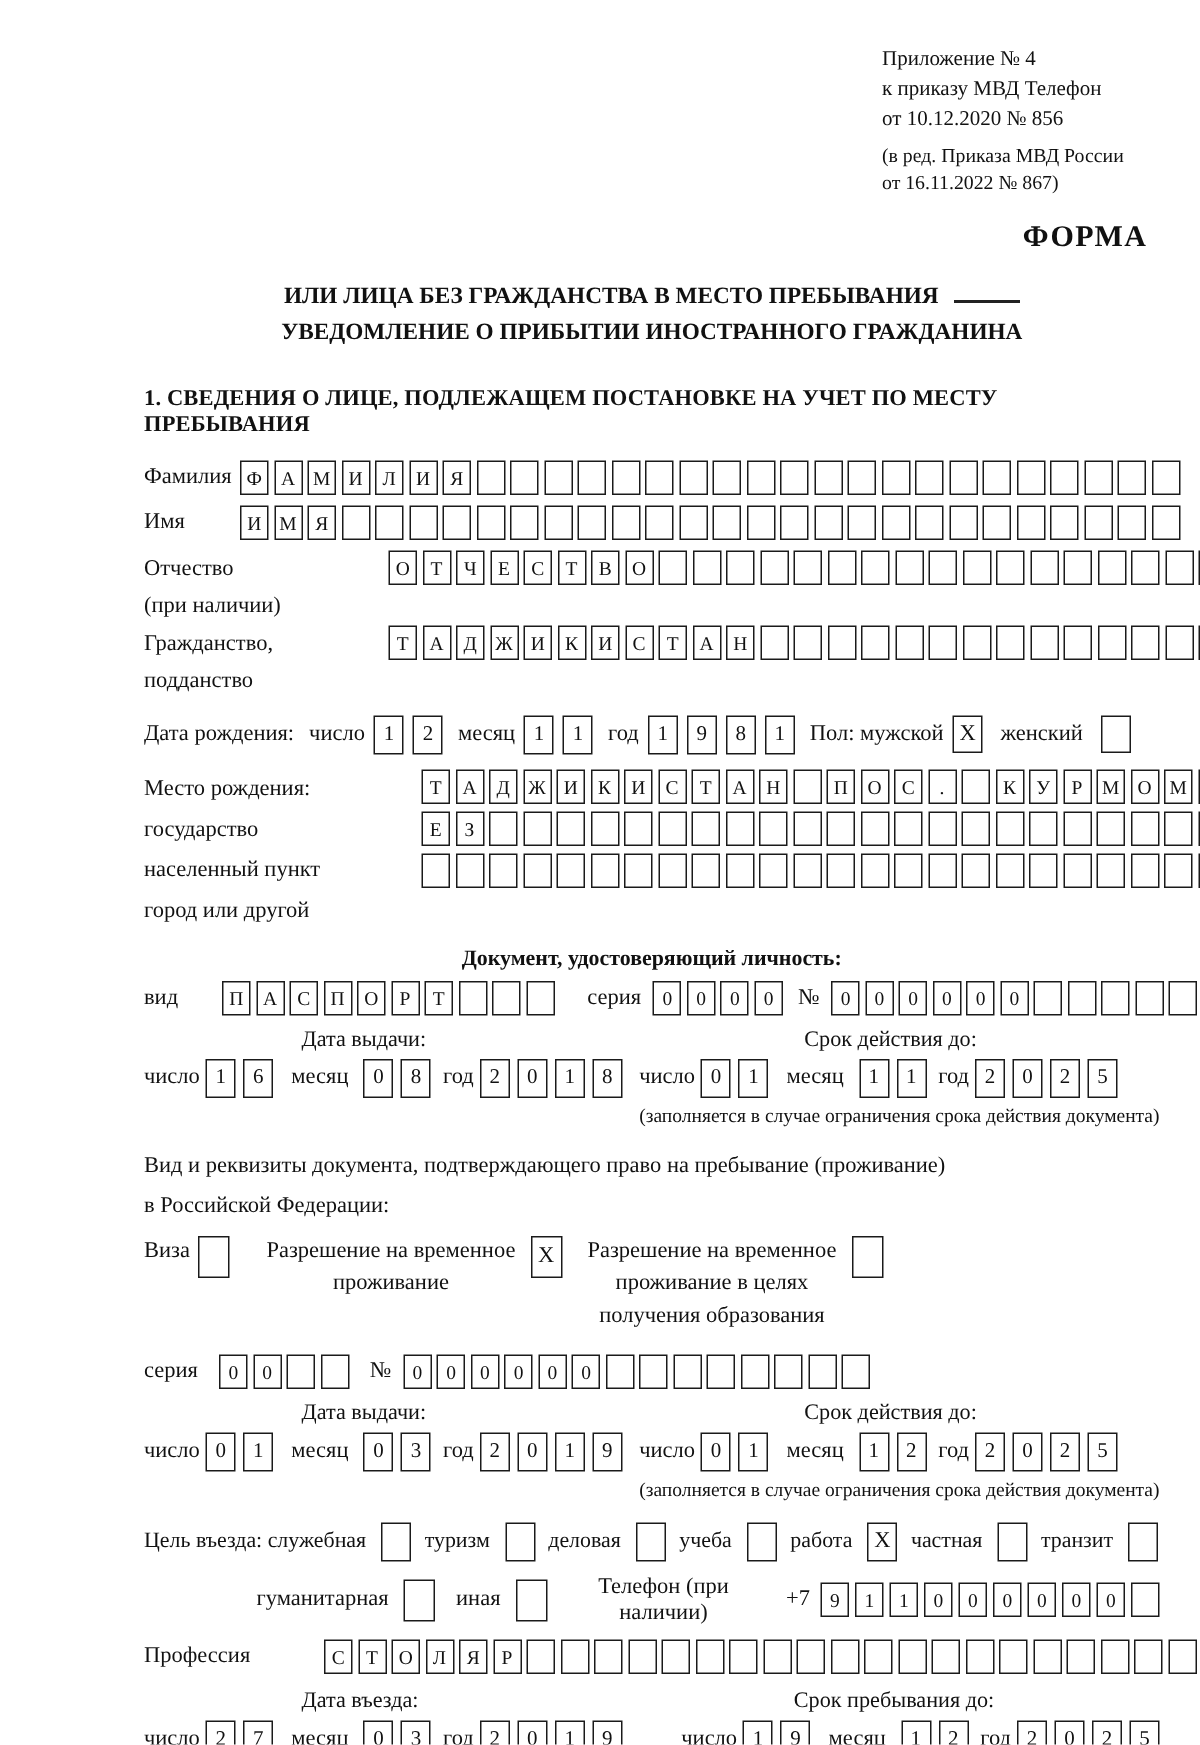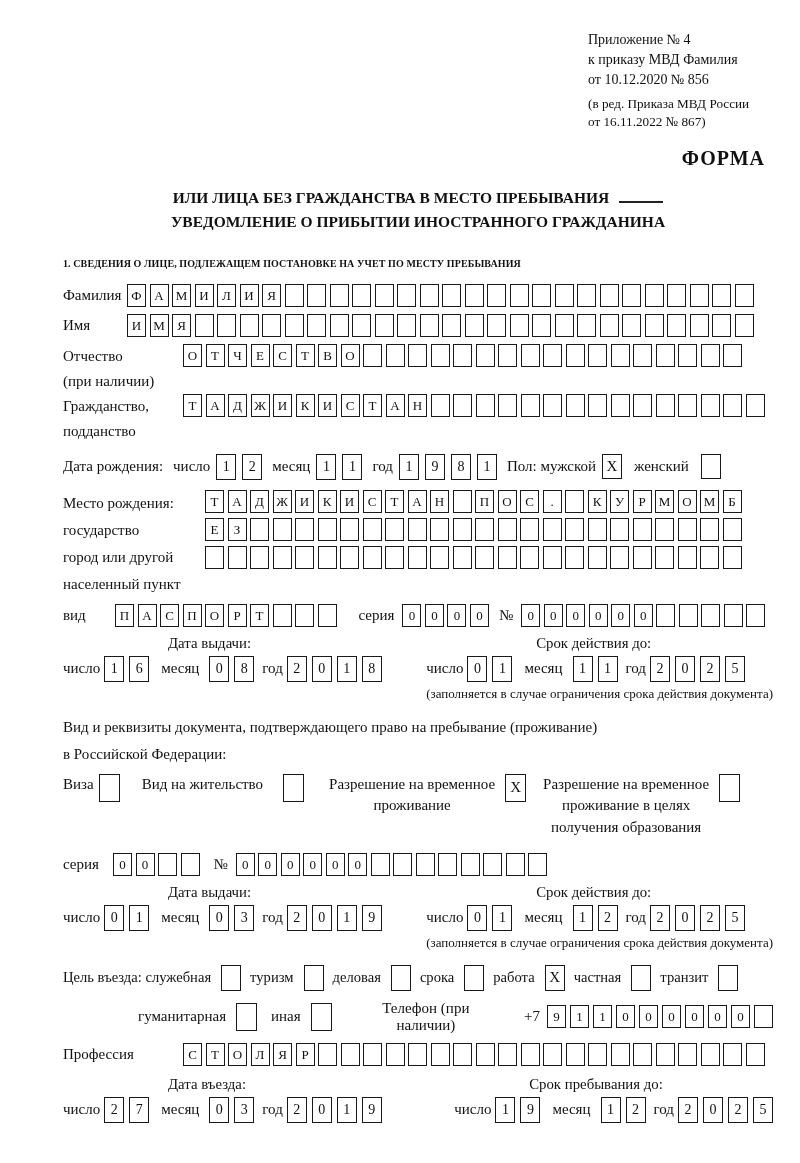--- a/index.html
+++ b/index.html
@@ -2,31 +2,31 @@
 <html><head>
 <meta charset="utf-8">
 <style>
   * { margin:0; padding:0; box-sizing:border-box; }
   html,body { background:#ffffff; }
   body {
     width:800px; height:1163px; overflow:hidden;
     font-family:"Liberation Serif","DejaVu Serif",serif;
     color:#111111; font-size:15px;
   }
-  .page { width:800px; height:1163px; padding:30px 27px 8px 63px; }
+  .page { width:800px; height:1163px; padding:30px 27px 8px 96px; }
 
   
   .hdr { width:185px; margin-left:auto; font-size:14px; line-height:1.42; }
   .hdr .sub { font-size:13.2px; margin-top:5px; line-height:1.4; }
   .forma { text-align:right; padding-right:8px; font-weight:bold; font-size:20px; margin-top:15px; letter-spacing:1px; }
 
   
   .title { text-align:center; font-weight:bold; font-size:15.5px; line-height:1.55; margin-top:16px; }
   .blank-line { display:inline-block; width:44px; height:13px; border-bottom:2.2px solid #222; margin-left:10px; }
-  .sect { font-weight:bold; font-size:10px; margin-top:24px; letter-spacing:0.1px; }
+  .sect { font-weight:bold; font-size:15px; margin-top:24px; letter-spacing:0.1px; }
 
   
   .cells { display:flex; gap:3.5px; flex:none; }
   .cells .cell {
     width:19px; height:23px; border:1.6px solid #1a1a1a; flex:none;
     display:inline-flex; align-items:center; justify-content:center;
     font-size:13px; line-height:1;
   }
   .dcells { display:flex; gap:6px; flex:none; }
   .dcells .cell {
@@ -34,21 +34,21 @@
     display:inline-flex; align-items:center; justify-content:center;
     font-size:14px; line-height:1;
   }
   .cbx {
     width:21px; height:28px; border:1.6px solid #1a1a1a; flex:none;
     display:inline-flex; align-items:center; justify-content:center;
     font-size:15px;
   }
 
   .frow { display:flex; align-items:center; margin-top:7px; }
-  .frow.top { align-items:flex-start; }
+  .frow.top { align-items:flex-start;gap:43px; }
   .flabel { flex:none; }
   .w64  { width:64px; }
   .w120 { width:120px; }
   .w142 { width:142px; }
   .ml   { line-height:25px; }
 
   .stack > .cells { margin-bottom:5px; }
 
   
   .inline { display:flex; align-items:center; }
@@ -78,21 +78,21 @@
 
   .phone-row { display:flex; align-items:center; margin-top:9px;text-align:center; }
 </style>
 </head>
 <body>
 
 <div class="page">
 
   <div class="hdr">
     <div>Приложение № 4</div>
-    <div>к приказу МВД Фамилия</div>
+    <div>к приказу МВД Телефон</div>
     <div>от 10.12.2020 № 856</div>
     <div class="sub">
       <div>(в ред. Приказа МВД России</div>
       <div>от 16.11.2022 № 867)</div>
     </div>
   </div>
   <div class="forma">ФОРМА</div>
 
   <div class="title">
     <div><span>ИЛИ ЛИЦА БЕЗ ГРАЖДАНСТВА В МЕСТО ПРЕБЫВАНИЯ</span><span class="blank-line"></span></div>
@@ -260,22 +260,22 @@
     <span class="t">Пол: мужской</span>
     <span class="cbx" style="width:20px;height:25px;">X</span>
     <span class="t" style="margin-left:12px;">женский</span>
     <span class="cbx" style="width:20px;height:25px;margin-left:6px;"></span>
   </div>
 
   <div class="frow top" style="margin-top:10px;">
     <div class="flabel w142" style="line-height:27px;">
       <div>Место рождения:</div>
       <div>государство</div>
+      <div>населенный пункт</div>
       <div>город или другой</div>
-      <div>населенный пункт</div>
     </div>
     <div class="stack">
       <div class="cells">
           <span class="cell">Т</span>
           <span class="cell">А</span>
           <span class="cell">Д</span>
           <span class="cell">Ж</span>
           <span class="cell">И</span>
           <span class="cell">К</span>
           <span class="cell">И</span>
@@ -345,20 +345,21 @@
           <span class="cell"></span>
           <span class="cell"></span>
           <span class="cell"></span>
           <span class="cell"></span>
           <span class="cell"></span>
           <span class="cell"></span>
         </div>
     </div>
   </div>
 
+  <div class="doc-head">Документ, удостоверяющий личность:</div>
   <div class="frow" style="margin-top:6px;">
     <div class="flabel" style="width:52px;">вид</div>
     <div class="cells">
         <span class="cell">П</span>
         <span class="cell">А</span>
         <span class="cell">С</span>
         <span class="cell">П</span>
         <span class="cell">О</span>
         <span class="cell">Р</span>
         <span class="cell">Т</span>
@@ -440,24 +441,20 @@
   <div class="intro">
     <div>Вид и реквизиты документа, подтверждающего право на пребывание (проживание)</div>
     <div>в Российской Федерации:</div>
   </div>
 
   <div class="opt-row">
     <div class="opt">
       <div class="olabel">Виза</div>
       <span class="cbx" style="margin-left:5px;"></span>
     </div>
-    <div class="opt" style="margin-left:22px;">
-      <div class="olabel">Вид на жительство</div>
-      <span class="cbx" style="margin-left:20px;"></span>
-    </div>
     <div class="opt" style="margin-left:24px;">
       <div class="olabel" style="width:168px;">Разрешение на временное проживание</div>
       <span class="cbx">X</span>
     </div>
     <div class="opt" style="margin-left:16px;">
       <div class="olabel" style="width:168px;">Разрешение на временное проживание в целях получения образования</div>
       <span class="cbx"></span>
     </div>
   </div>
 
@@ -536,21 +533,21 @@
     </div>
   </div>
 
   <div class="purpose">
     <span class="pl">Цель въезда: служебная</span>
     <span class="cbx"></span>
     <span class="pl">туризм</span>
     <span class="cbx"></span>
     <span class="pl">деловая</span>
     <span class="cbx"></span>
-    <span class="pl">срока</span>
+    <span class="pl">учеба</span>
     <span class="cbx"></span>
     <span class="pl">работа</span>
     <span class="cbx">X</span>
     <span class="pl">частная</span>
     <span class="cbx"></span>
     <span class="pl">транзит</span>
     <span class="cbx"></span>
   </div>
 
   <div class="phone-row">

